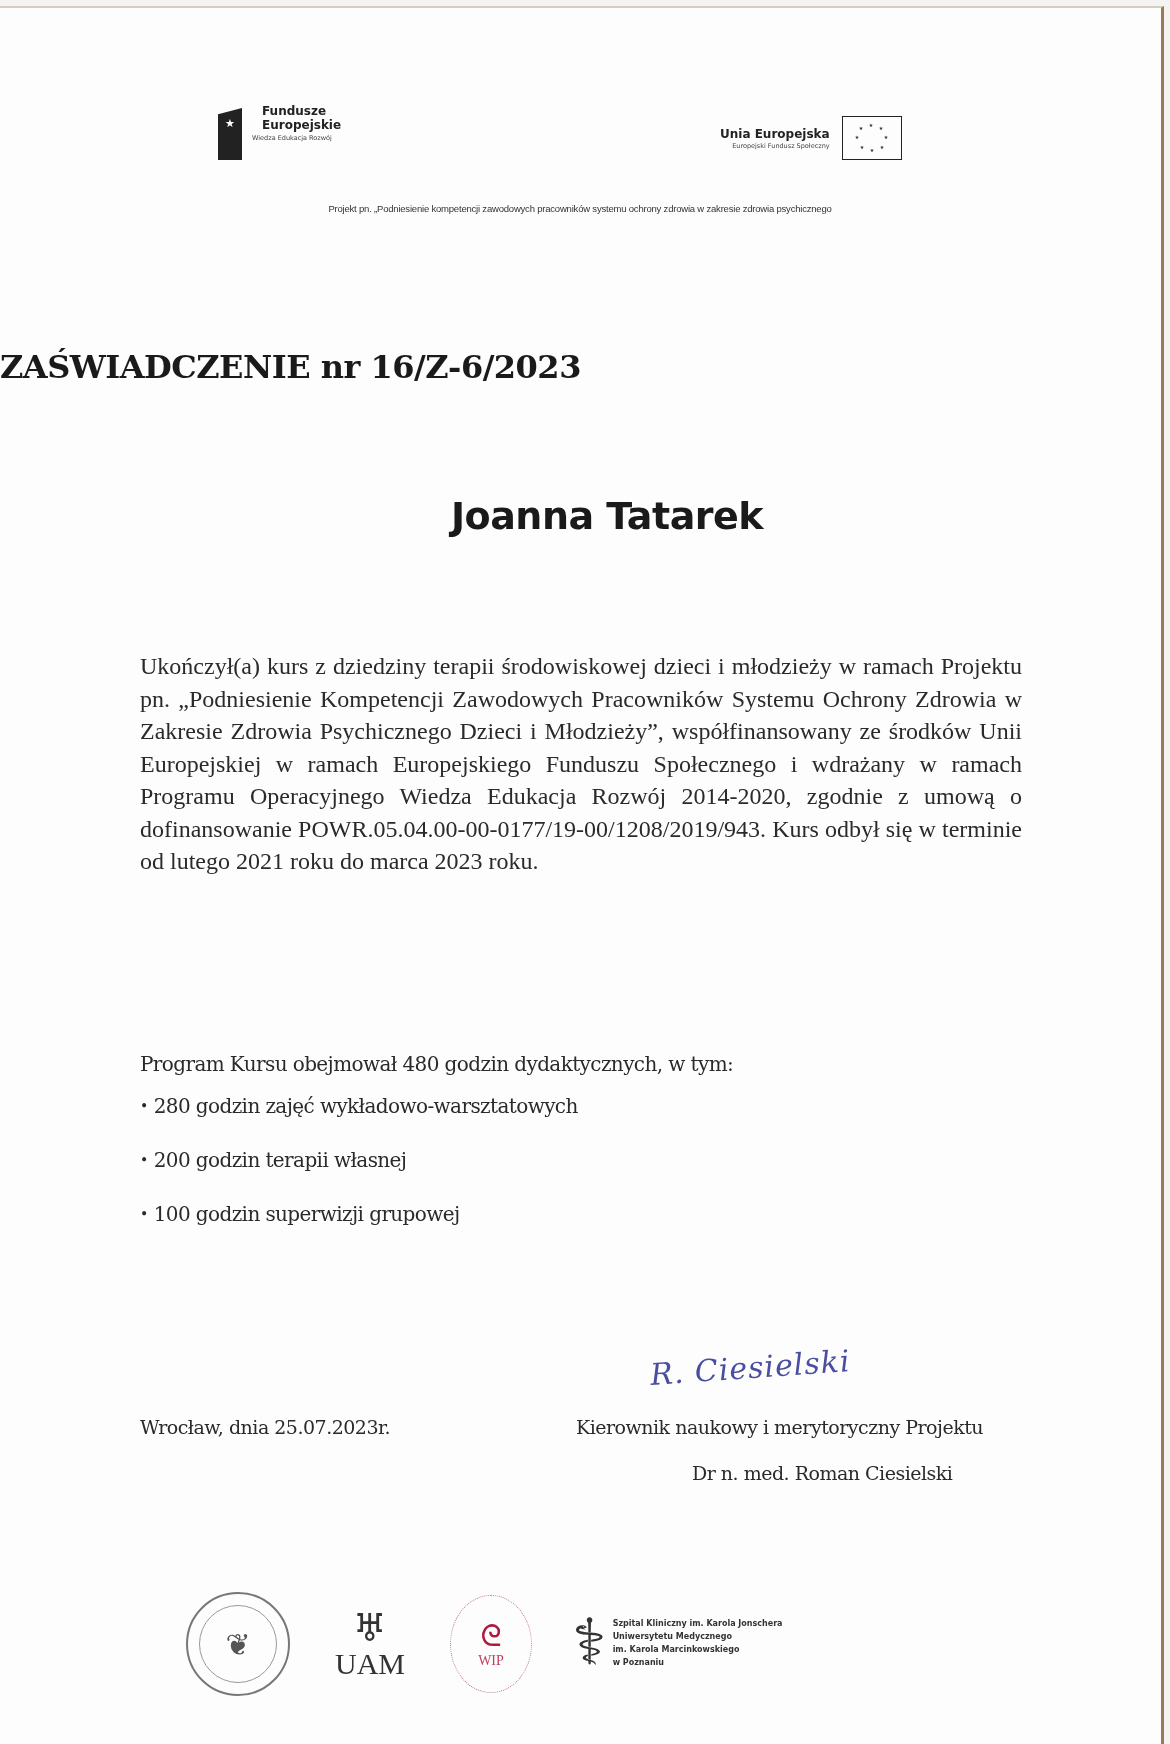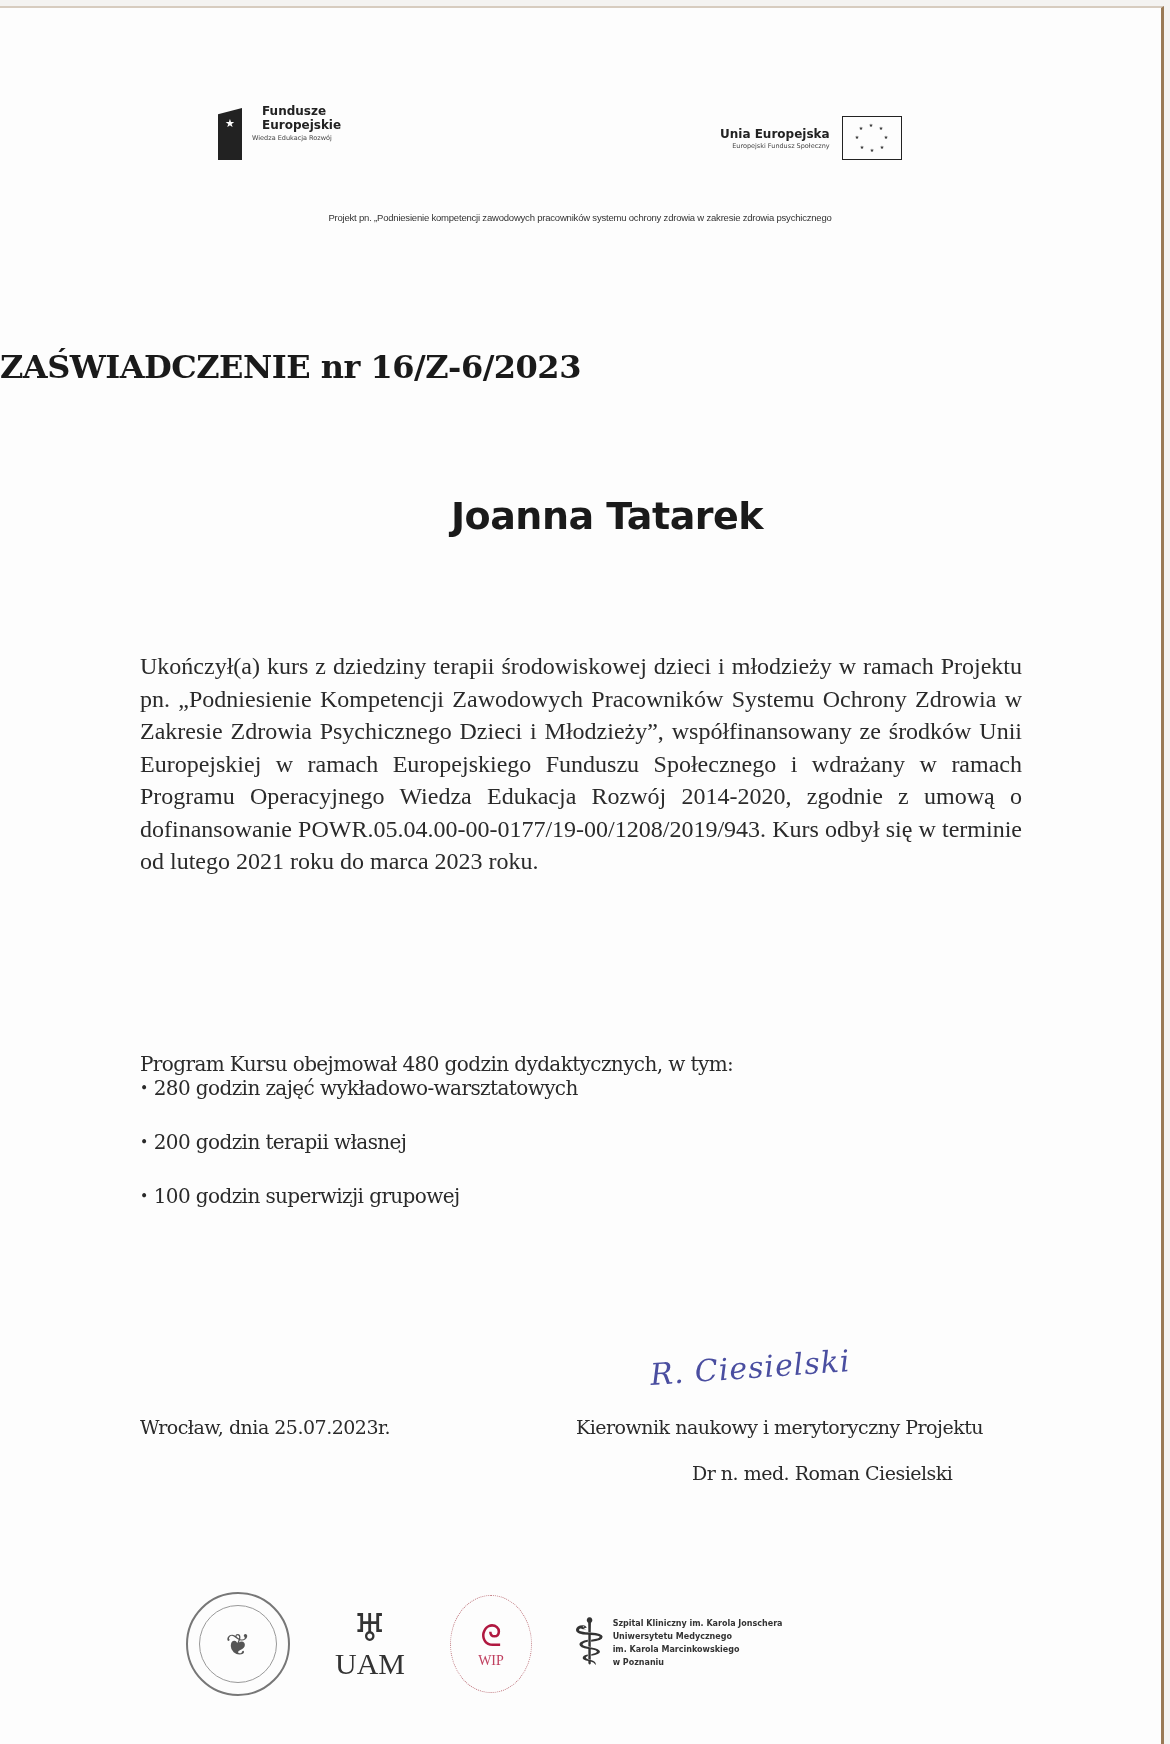--- a/index.html
+++ b/index.html
@@ -25,40 +25,40 @@
   .fe-text .t1 { font-size:12px; font-weight:bold; line-height:14px;margin-left:10px; }
   .fe-text .t2 { font-size:6.5px; line-height:12px; color:#444; }
   .eu-logo { position:absolute; left:720px; top:108px; display:flex; align-items:center; gap:12px; }
   .eu-text { text-align:right; font-family:"DejaVu Sans", sans-serif; color:#222; }
   .eu-text .t1 { font-size:12px; font-weight:bold; line-height:16px; }
   .eu-text .t2 { font-size:6.5px; color:#444; }
   .eu-flag { width:60px; height:44px; border:1.5px solid #222; position:relative; box-sizing:border-box; }
   .eu-flag span { position:absolute; font-size:5px; color:#333; line-height:5px; }
   .project-line {
     position:absolute; left:200px; top:194px; width:760px; text-align:center;
-    font-family:"Liberation Sans", sans-serif; font-size:9.5px; color:#333; line-height:14px; letter-spacing:-0.2px;margin-top:9px;
+    font-family:"Liberation Sans", sans-serif; font-size:9.5px; color:#333; line-height:14px; letter-spacing:-0.2px;
   }
   .title {
     position:absolute; left:0; width:1004px; top:340px; text-align:left;
     font-family:"DejaVu Serif", serif; font-weight:bold; font-size:32px; color:#1a1a1a; letter-spacing:-0.5px;
   }
   .name {
     position:absolute; left:0; width:1164px; top:486px; text-align:center;
     font-family:"DejaVu Sans", sans-serif; font-weight:bold; font-size:38px; color:#1a1a1a; letter-spacing:-0.5px;padding-left:25px;
   }
   .body-para {
     position:absolute; left:140px; top:642px; width:882px;
     font-family:"Liberation Serif", serif; font-size:24px; line-height:32.5px; color:#2a2a2a;
     text-align:justify;
   }
   .program {
     position:absolute; left:140px; top:1044px; width:800px;
     font-family:"DejaVu Serif", serif; font-size:20px; color:#2a2a2a; letter-spacing:-0.6px;
   }
-  .program .intro { }
+  .program .intro { margin-bottom:18px; }
   .program .li { margin-bottom:30px; display:flex; gap:6px; }
   .program .li .dot { font-size:14px; line-height:24px; }
   .place-date {
     position:absolute; left:140px; top:1408px;
     font-family:"DejaVu Serif", serif; font-size:19px; color:#2a2a2a; letter-spacing:-0.5px;
   }
   .signature {
     position:absolute; left:650px; top:1342px;
     font-family:"DejaVu Serif", serif; font-style:italic; font-size:30px; color:#4a4ea0;
     transform:rotate(-4deg); letter-spacing:1px;

